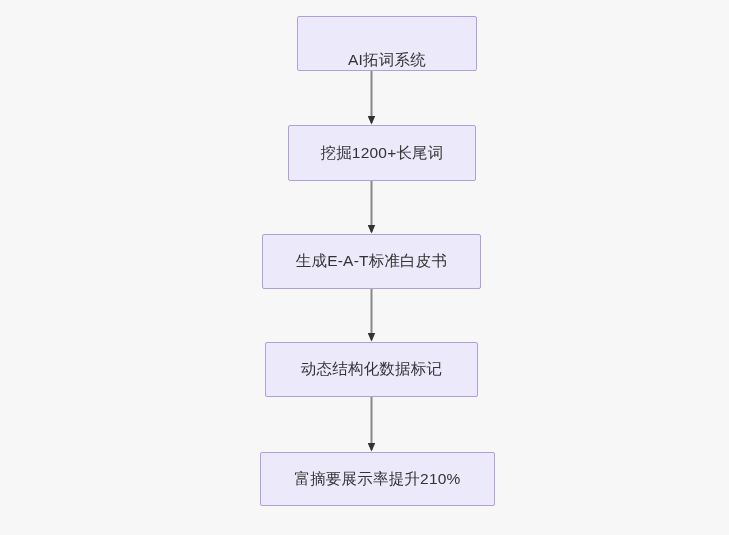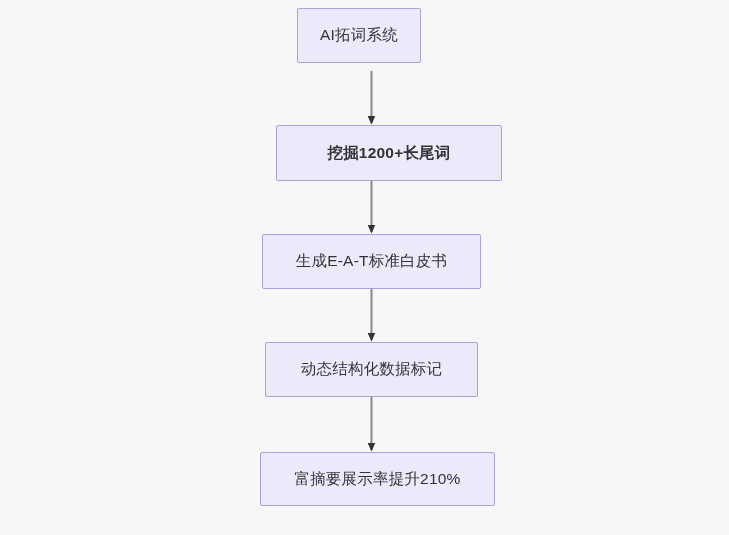--- a/index.html
+++ b/index.html
@@ -47,22 +47,22 @@
   .node-label {
     color: #333333;
     font-size: 15.5px;
     line-height: 1.2;
     letter-spacing: 0.2px;
     white-space: nowrap;
     text-align: center;
   }
 
   
-  #node-1 { left: 297px; top: 8px;  width: 124px; height: 55px; }
-  #node-2 { left: 276px; top: 125px; width: 226px; height: 56px; font-weight: bold; }
+  #node-1 { left: 297px; top: 16px;  width: 180px; height: 55px; align-items: flex-end; }
+  #node-2 { left: 288px; top: 125px; width: 188px; height: 56px; }
   #node-3 { left: 262px; top: 234px; width: 219px; height: 55px; }
   #node-4 { left: 265px; top: 342px; width: 213px; height: 55px; }
   #node-5 { left: 260px; top: 452px; width: 235px; height: 54px; }
 </style>
 </head>
 <body>
 
 <div id="flowchart">
 
   <svg class="connector-layer" width="729" height="535" viewBox="0 0 729 535" xmlns="http://www.w3.org/2000/svg">

